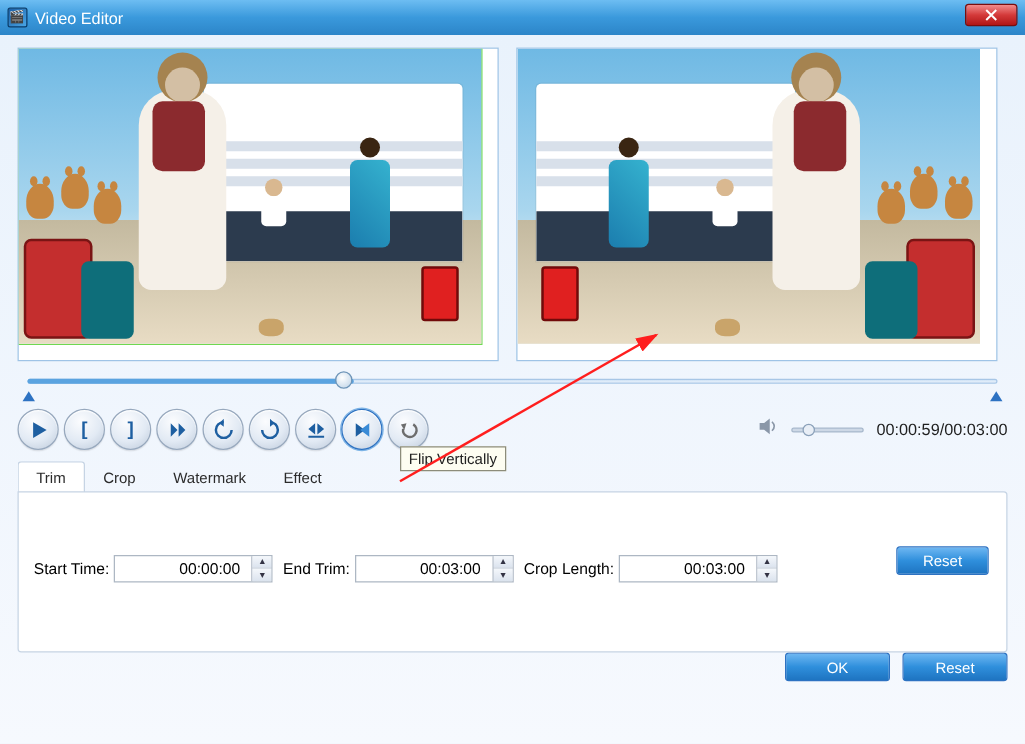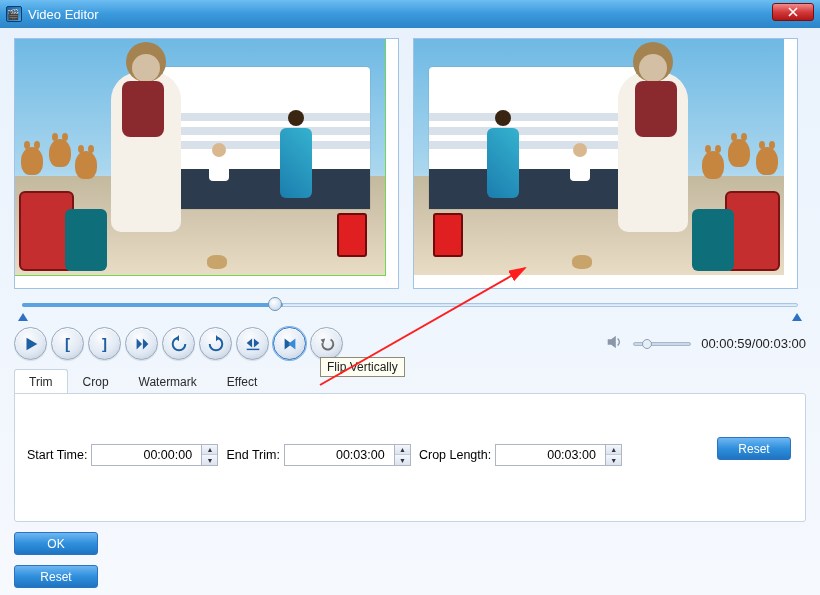--- a/index.html
+++ b/index.html
@@ -133,21 +133,21 @@
   .spin { width:16px; display:flex; flex-direction:column; border-left:1px solid #adb7c3;}
   .spin button{ height:10px; border:none; background:linear-gradient(#f4f7fb,#dbe3ee); font-size:7px; line-height:7px; cursor:pointer; color:#334; border-bottom:1px solid #c2ccd8;}
   .spin button:last-child{border-bottom:none;}
   .reset-btn{
     position:absolute; right:14px; bottom:61px;
     width:74px;height:23px; border:1px solid #2d72c2; border-radius:3px;
     background:linear-gradient(to bottom,#6eb7f2,#2f8fdc 50%,#1e74c1);
     color:#fff; font-size:12px; cursor:pointer;
   }
 
-  .footer-btns{ display:flex; justify-content:center; gap:10px; margin-top:10px;flex-direction:column;}
+  .footer-btns{ display:flex; justify-content:flex-end; gap:10px; }
   .ok-btn,.cancel-btn{
     width:84px;height:23px; border:1px solid #2d72c2; border-radius:3px;
     background:linear-gradient(to bottom,#6eb7f2,#2f8fdc 50%,#1e74c1);
     color:#fff; font-size:12px; cursor:pointer;
   }
 </style>
 </head>
 <body>
 
 <div class="titlebar">

